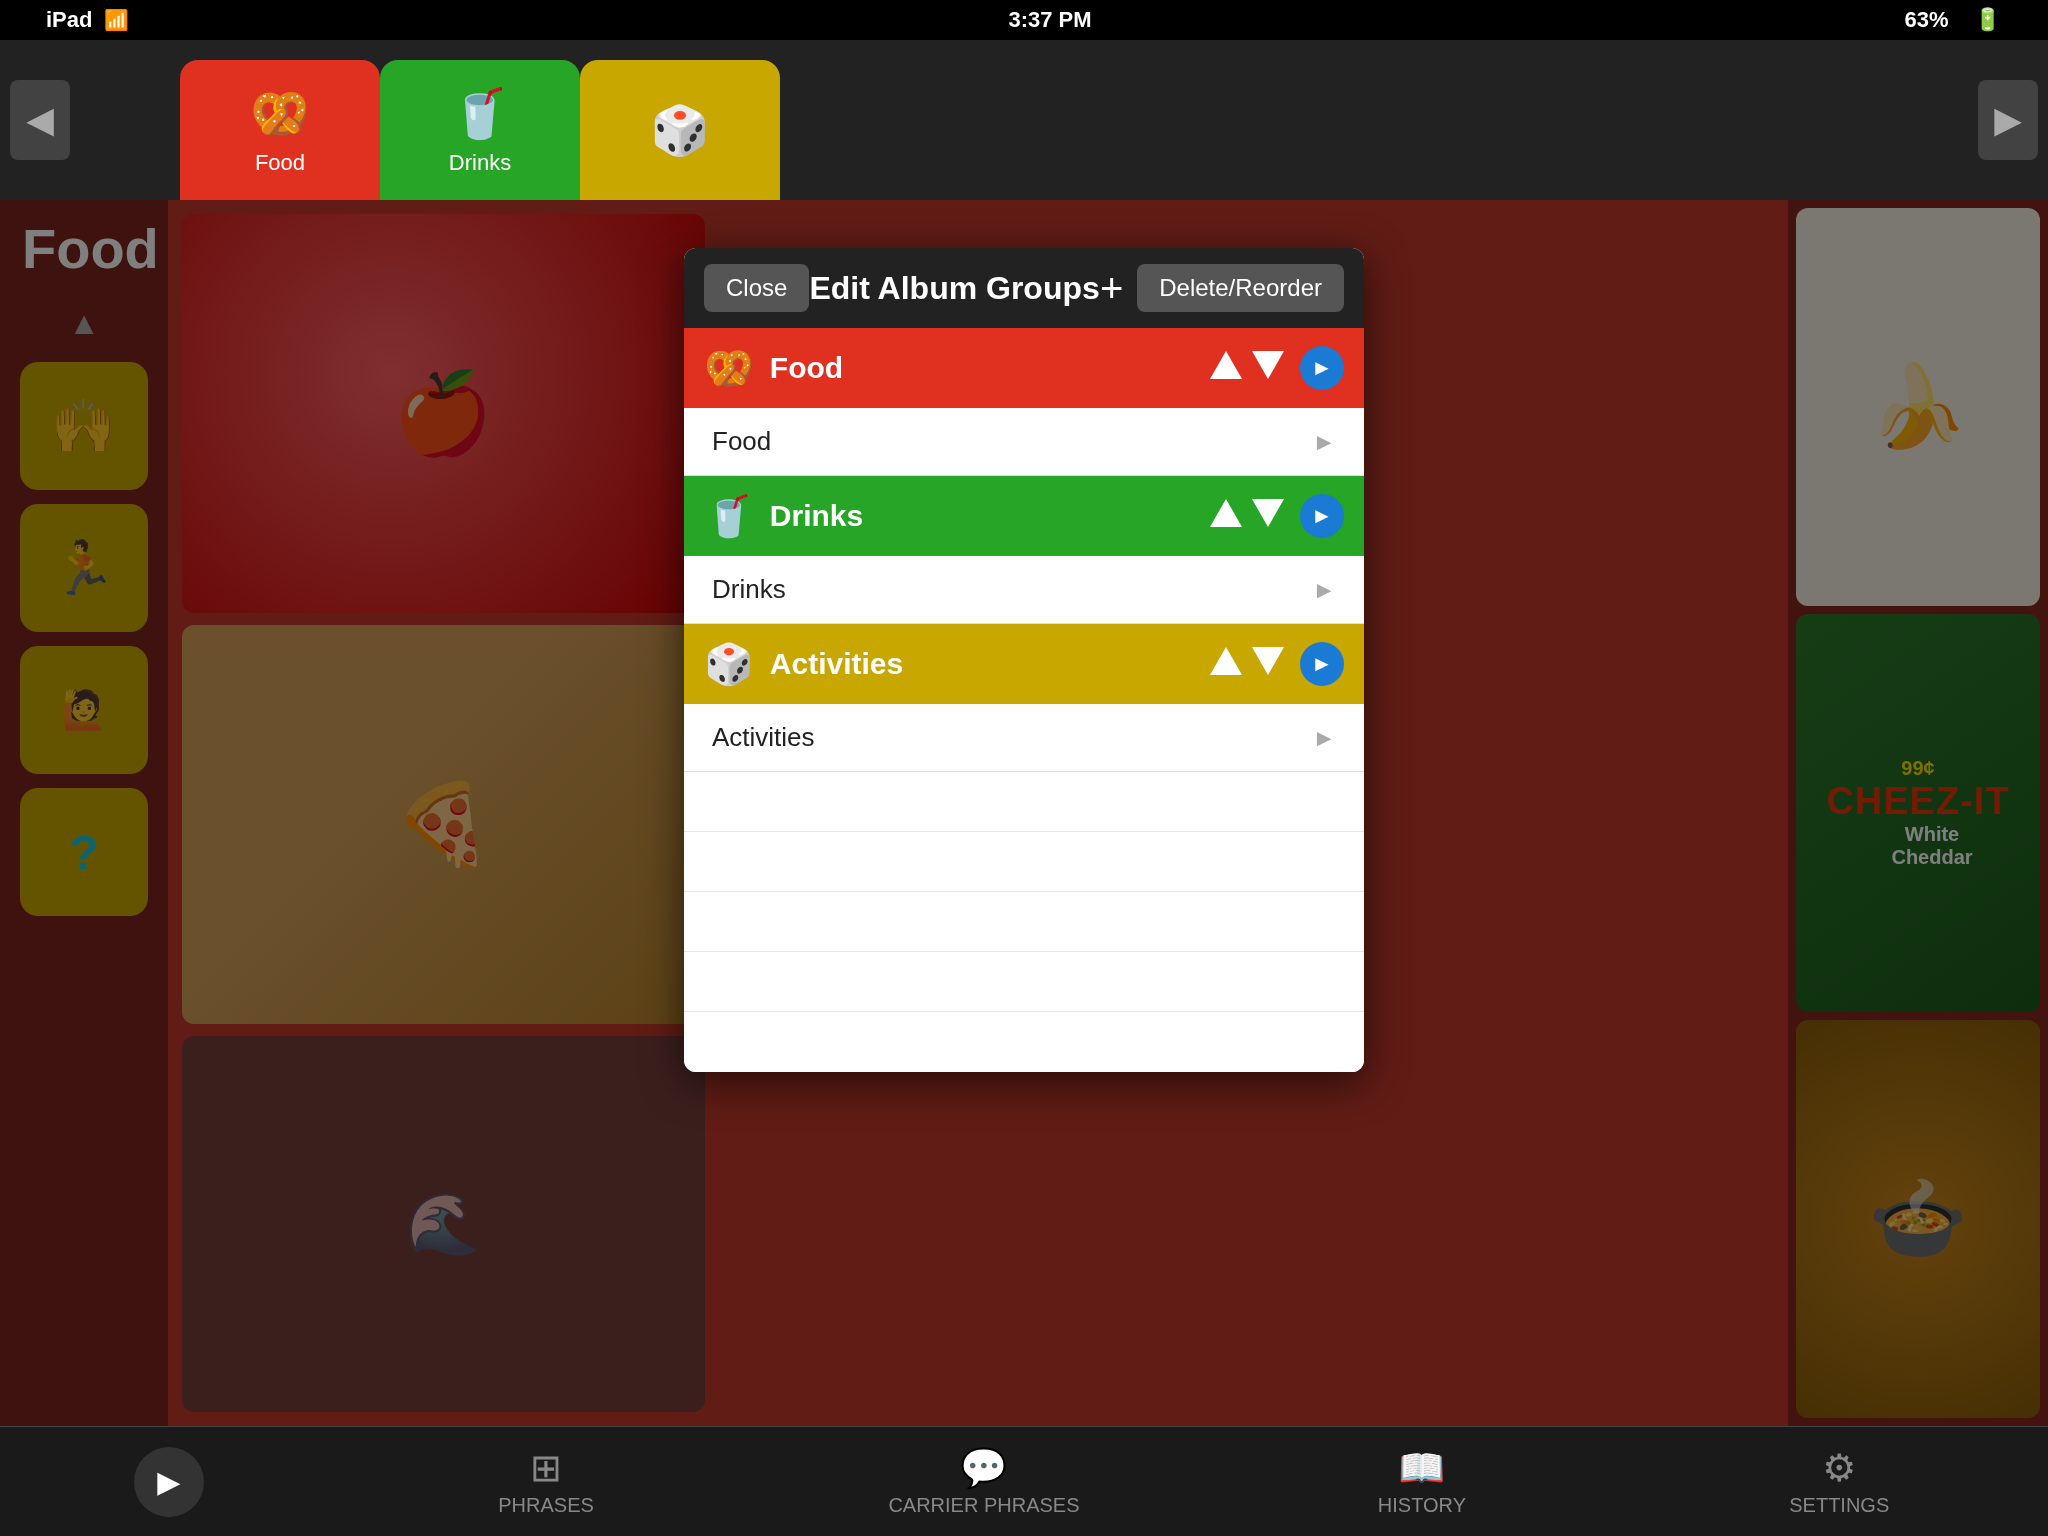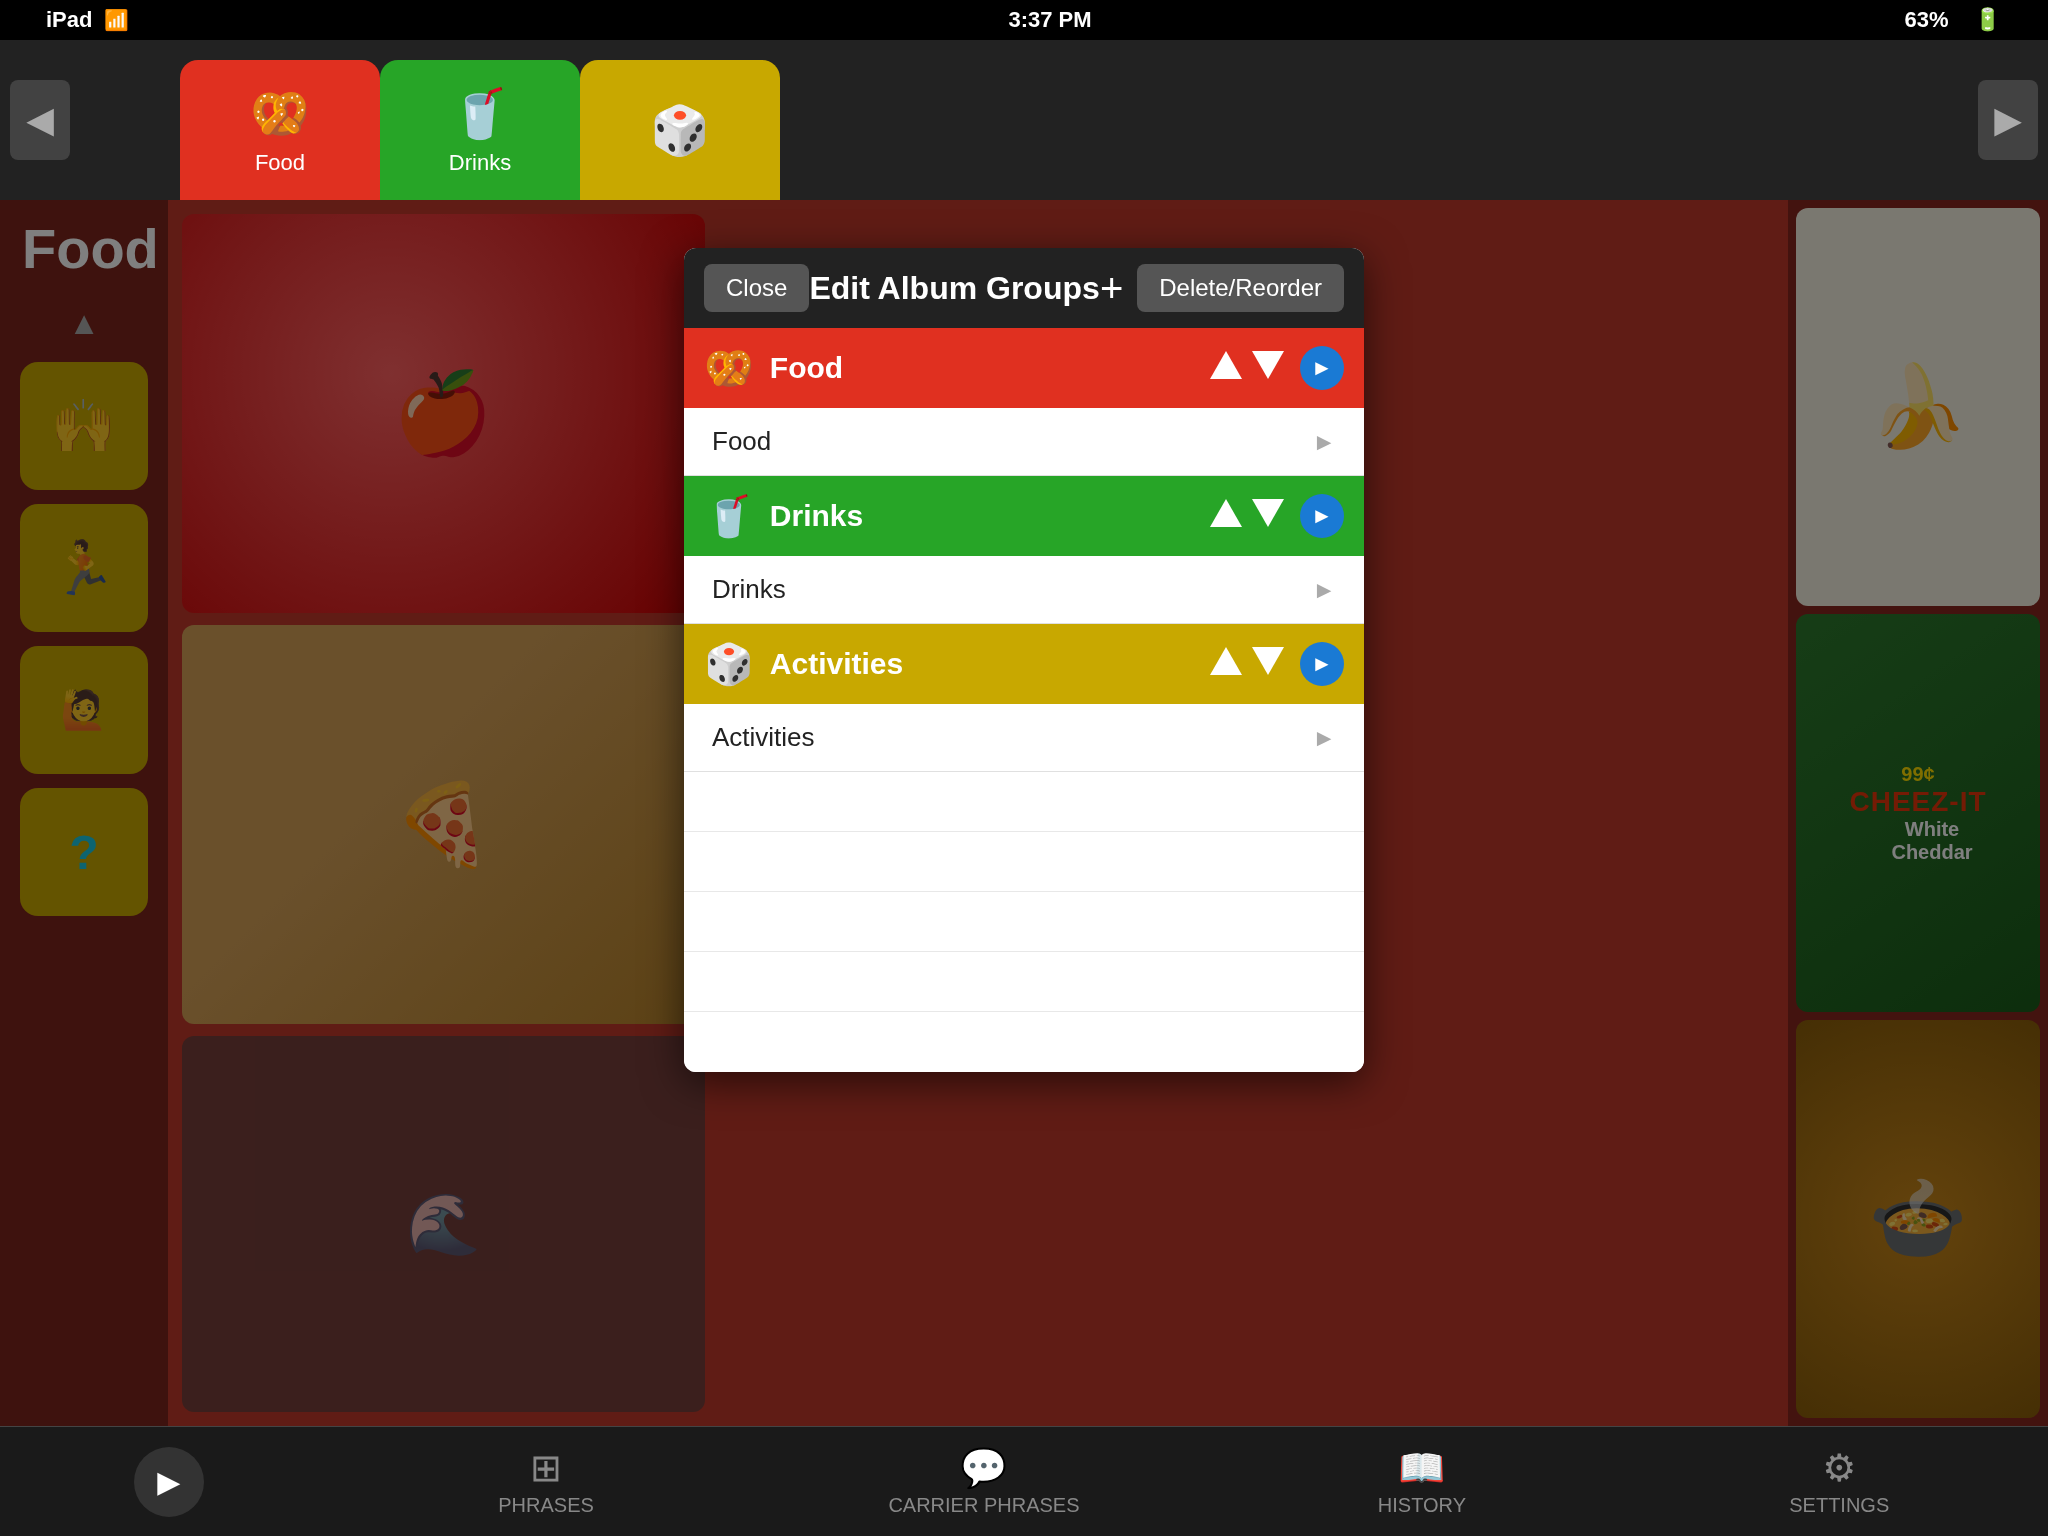--- a/index.html
+++ b/index.html
@@ -380,21 +380,21 @@
       font-size: 22px;
       font-weight: bold;
       padding: 10px;
       text-align: center;
     }
     .cheezit-price {
       font-size: 20px;
       color: #ffdd00;
     }
     .cheezit-title {
-      font-size: 28px;
+      font-size: 38px;
       color: #e8360a;
       font-weight: 900;
       letter-spacing: 1px;
       text-align: center;
     }
     .cheezit-sub {
       font-size: 20px;
       color: #fff;
       margin-left: 28px;
     }

